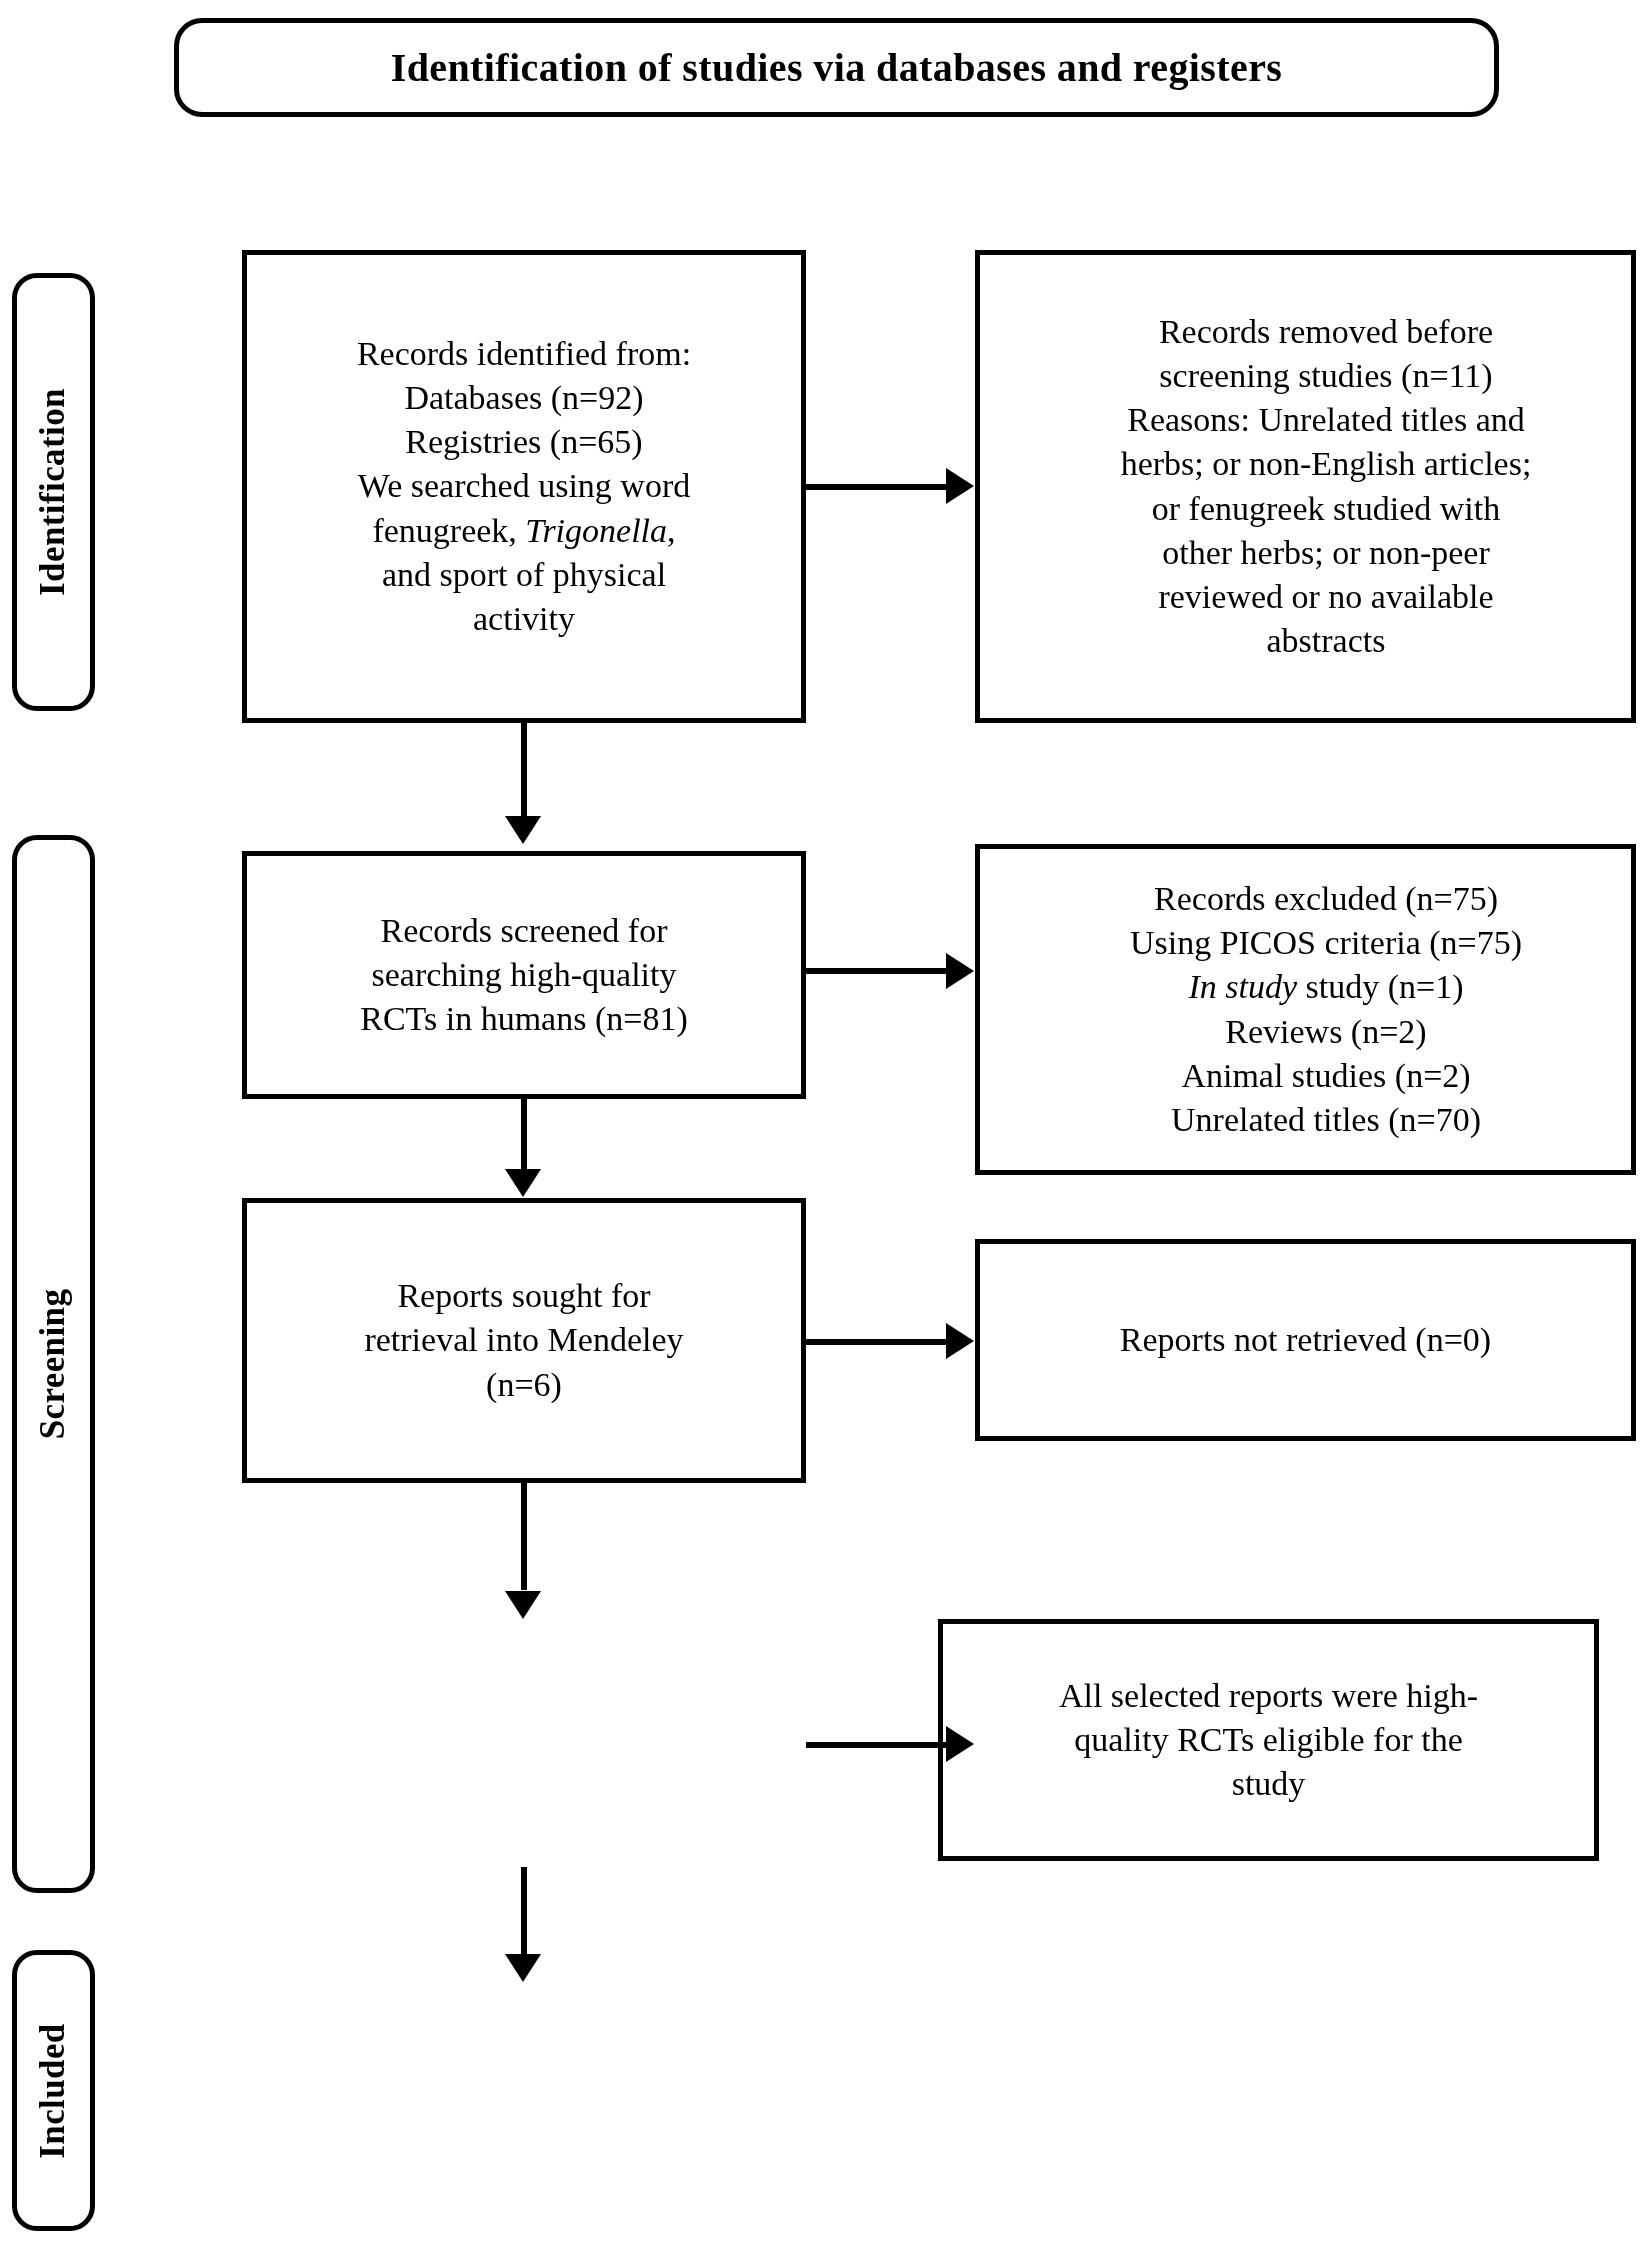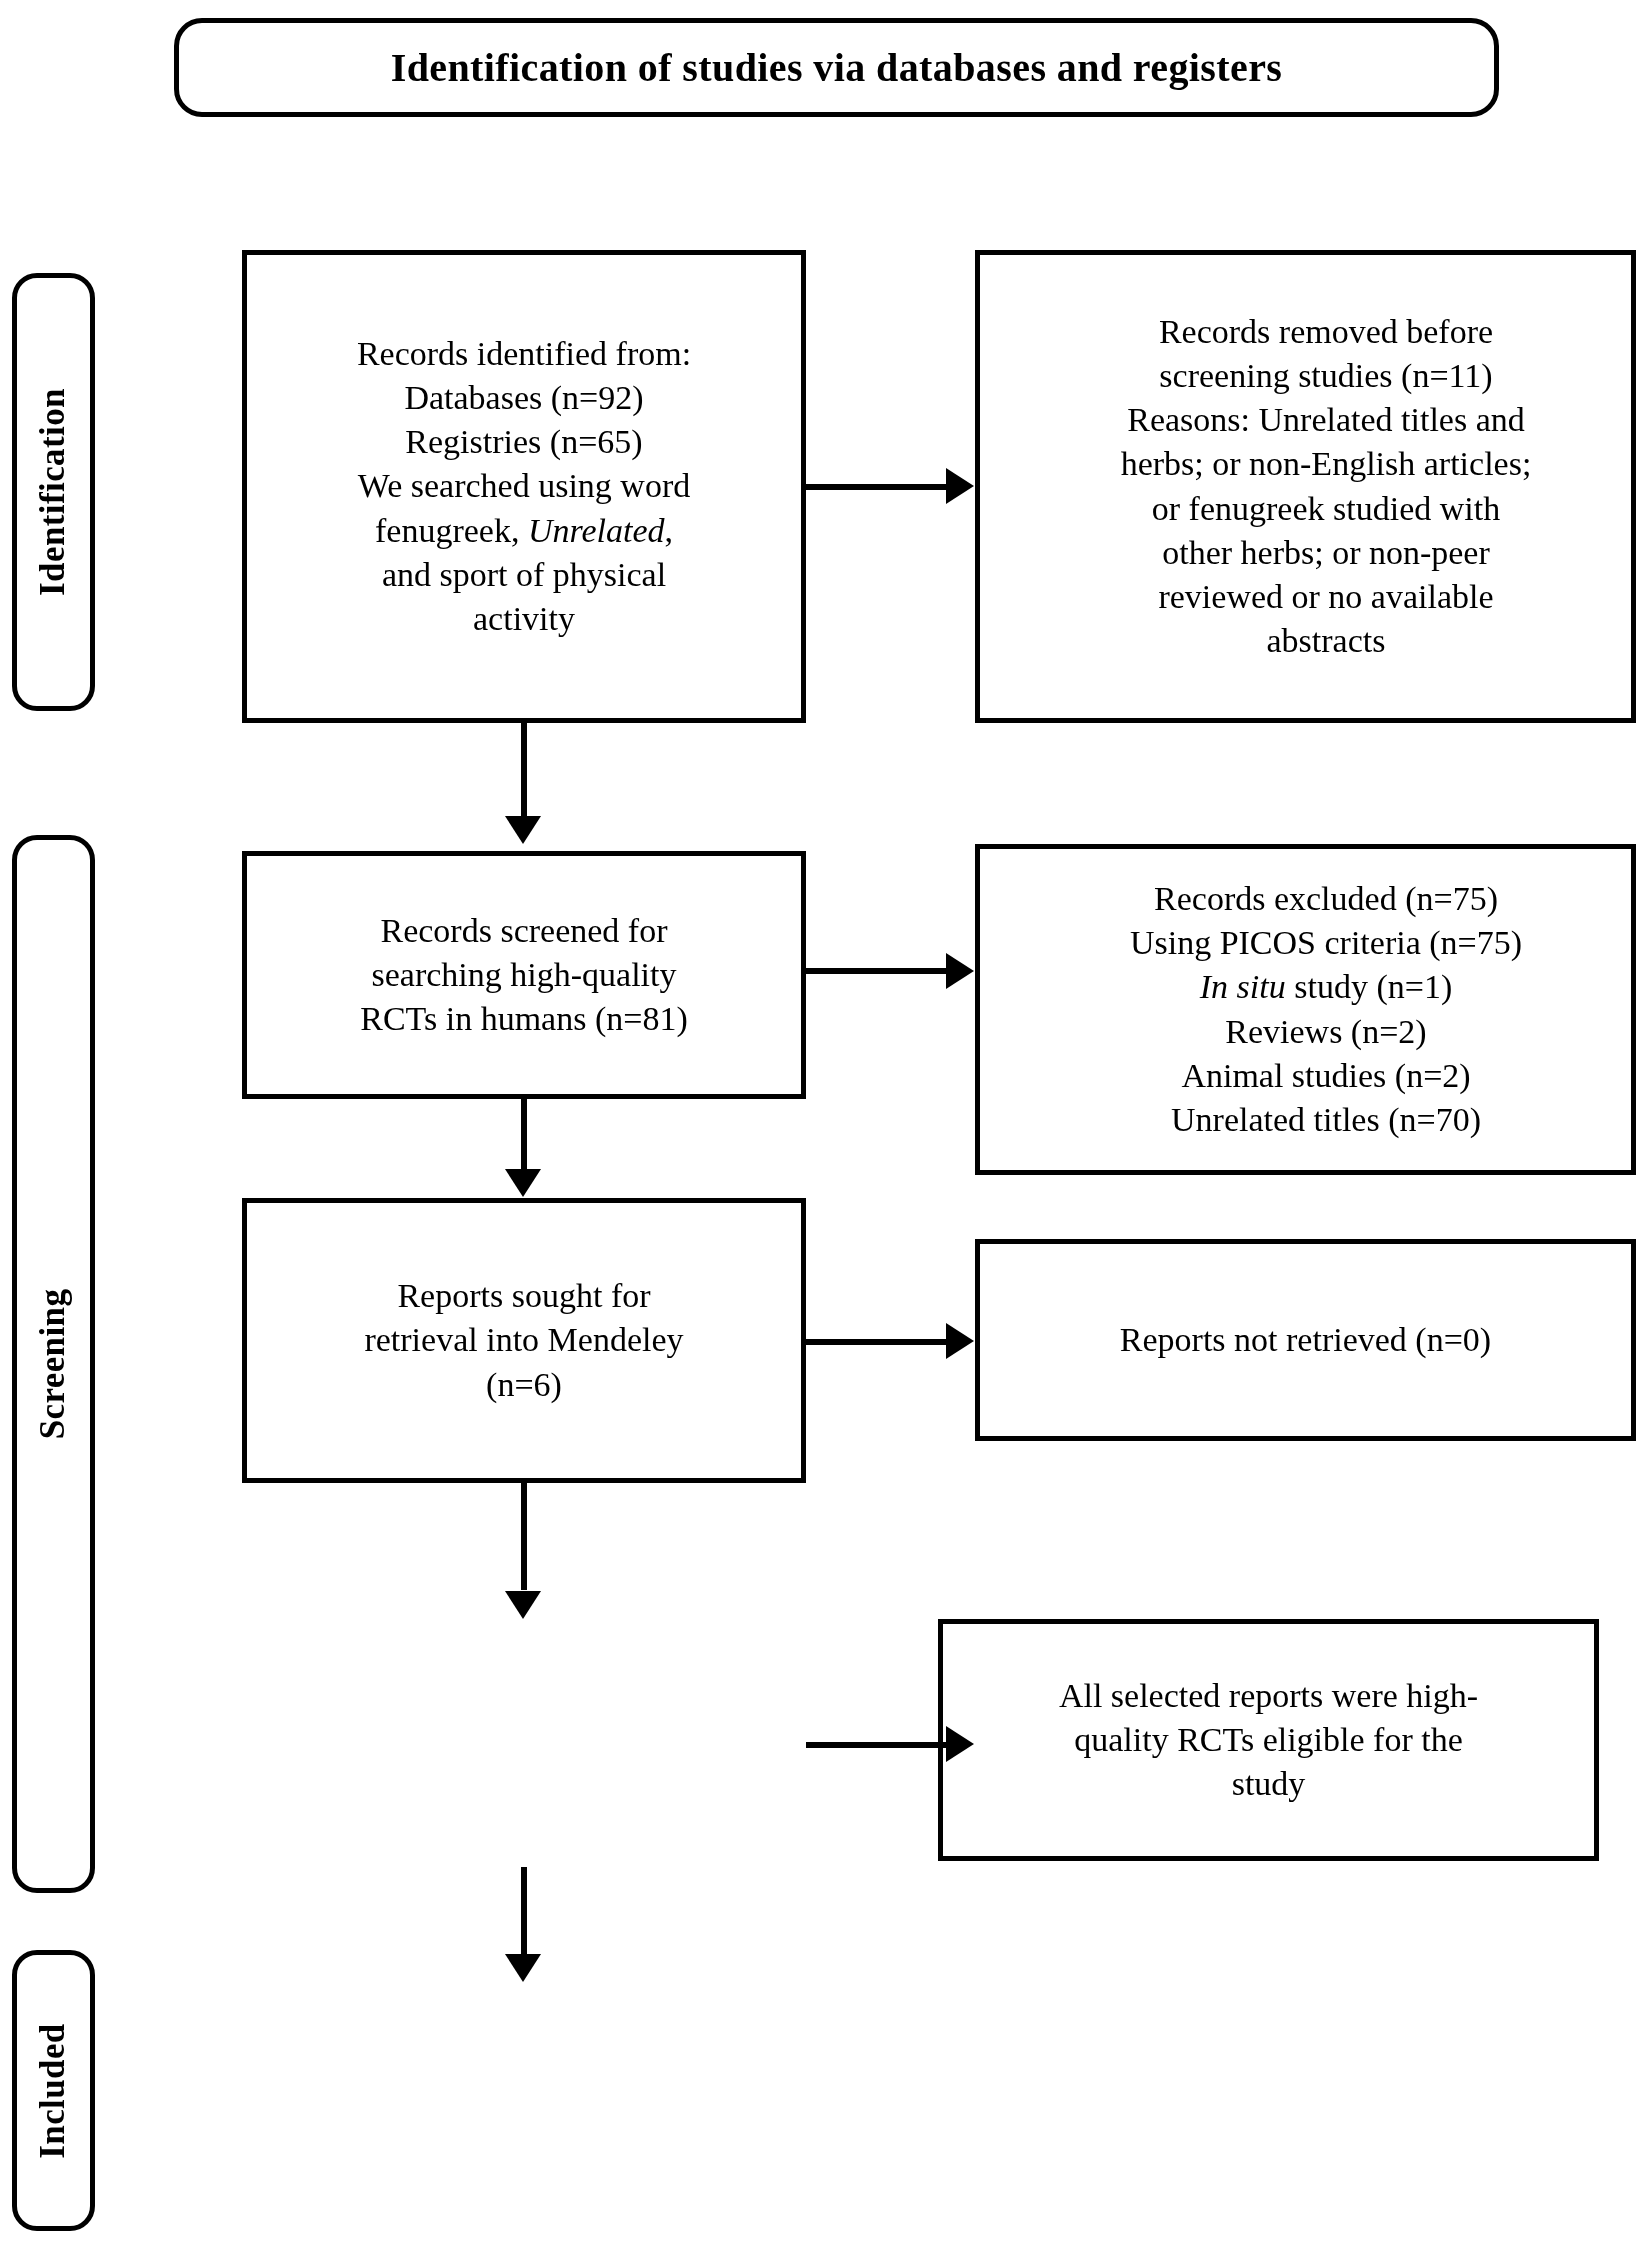--- a/index.html
+++ b/index.html
@@ -155,39 +155,39 @@
     <span>Identification</span>
   </div>
   <div class="phase-label" id="phase-screening">
     <span>Screening</span>
   </div>
   <div class="phase-label" id="phase-included">
     <span>Included</span>
   </div>
 
   <div class="box" id="box-identified">
-    <p>Records identified from:<br>Databases (n=92)<br>Registries (n=65)<br>We searched using word<br>fenugreek, <i>Unrelated</i>,<br>and sport of physical<br>activity</p>
+    <p>Records identified from:<br>Databases (n=92)<br>Registries (n=65)<br>We searched using word<br>fenugreek, <i>Trigonella</i>,<br>and sport of physical<br>activity</p>
   </div>
 
   <div class="box" id="box-screened">
     <p>Records screened for<br>searching high-quality<br>RCTs in humans (n=81)</p>
   </div>
 
   <div class="box" id="box-sought">
     <p>Reports sought for<br>retrieval into Mendeley<br>(n=6)</p>
   </div>
 
 
 
   <div class="box" id="box-removed">
     <p>Records removed before<br>screening studies (n=11)<br>Reasons: Unrelated titles and<br>herbs; or non-English articles;<br>or fenugreek studied with<br>other herbs; or non-peer<br>reviewed or no available<br>abstracts</p>
   </div>
 
   <div class="box" id="box-excluded">
-    <p>Records excluded (n=75)<br>Using PICOS criteria (n=75)<br><i>In situ</i> study (n=1)<br>Reviews (n=2)<br>Animal studies (n=2)<br>Unrelated titles  (n=70)</p>
+    <p>Records excluded (n=75)<br>Using PICOS criteria (n=75)<br><i>In study</i> study (n=1)<br>Reviews (n=2)<br>Animal studies (n=2)<br>Unrelated titles  (n=70)</p>
   </div>
 
   <div class="box" id="box-not-retrieved">
     <p>Reports not retrieved  (n=0)</p>
   </div>
 
   <div class="box" id="box-all-selected">
     <p>All selected reports were high-<br>quality RCTs eligible for the<br>study</p>
   </div>
 

